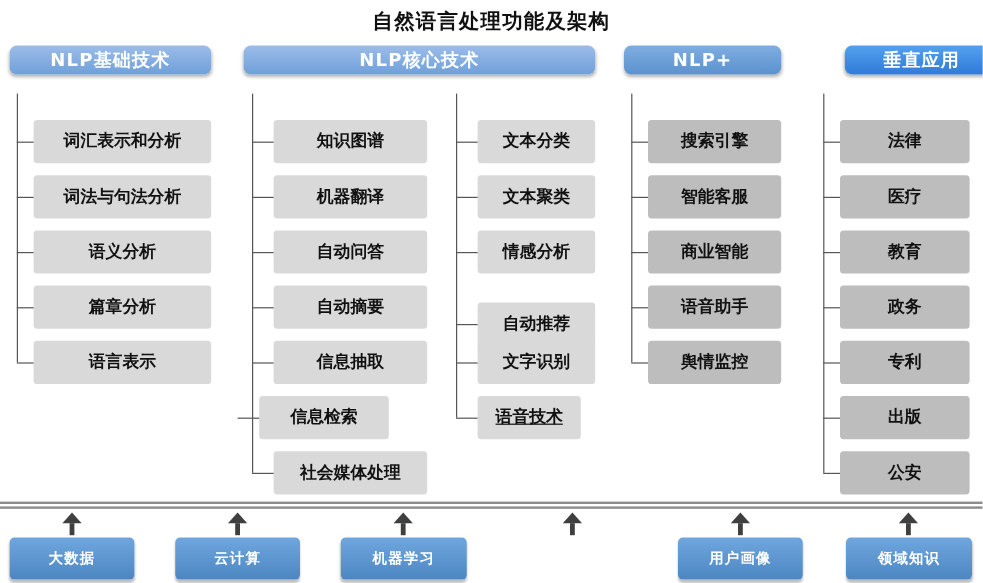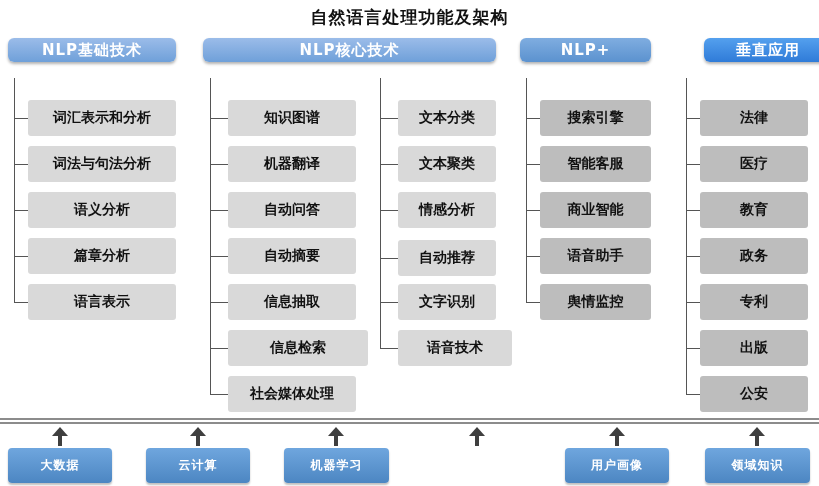--- a/index.html
+++ b/index.html
@@ -65,29 +65,29 @@
   <div class="item light s14" style="left:28px; top:146px; width:148px;">词法与句法分析</div>
   <div class="item light s14" style="left:28px; top:192px; width:148px;">语义分析</div>
   <div class="item light s14" style="left:28px; top:238px; width:148px;">篇章分析</div>
   <div class="item light s14" style="left:28px; top:284px; width:148px;">语言表示</div>
 
   <div class="item light s18" style="left:228px; top:100px; width:128px;">知识图谱</div>
   <div class="item light s18" style="left:228px; top:146px; width:128px;">机器翻译</div>
   <div class="item light s18" style="left:228px; top:192px; width:128px;">自动问答</div>
   <div class="item light s18" style="left:228px; top:238px; width:128px;">自动摘要</div>
   <div class="item light s18" style="left:228px; top:284px; width:128px;">信息抽取</div>
-  <div class="item light s18" style="left:228px; top:330px; width:140px;">信息检索</div>
+  <div class="item light s18" style="left:216px; top:330px; width:108px;">信息检索</div>
   <div class="item light s18" style="left:228px; top:376px; width:128px;">社会媒体处理</div>
 
   <div class="item light s18" style="left:398px; top:100px; width:98px;">文本分类</div>
   <div class="item light s18" style="left:398px; top:146px; width:98px;">文本聚类</div>
   <div class="item light s18" style="left:398px; top:192px; width:98px;">情感分析</div>
-  <div class="item light s18" style="left:398px; top:240px; width:98px;">自动推荐</div>
+  <div class="item light s18" style="left:398px; top:252px; width:98px;">自动推荐</div>
   <div class="item light s18" style="left:398px; top:284px; width:98px;">文字识别</div>
-  <div class="item light s18" style="left:398px; top:330px; width:114px;">语音技术</div>
+  <div class="item light s18" style="left:398px; top:330px; width:86px;text-decoration:underline;">语音技术</div>
 
   <div class="item dark s14" style="left:540px; top:100px; width:111px;">搜索引擎</div>
   <div class="item dark s14" style="left:540px; top:146px; width:111px;">智能客服</div>
   <div class="item dark s14" style="left:540px; top:192px; width:111px;">商业智能</div>
   <div class="item dark s14" style="left:540px; top:238px; width:111px;">语音助手</div>
   <div class="item dark s14" style="left:540px; top:284px; width:111px;">舆情监控</div>
 
   <div class="item dark s14" style="left:700px; top:100px; width:108px;">法律</div>
   <div class="item dark s14" style="left:700px; top:146px; width:108px;">医疗</div>
   <div class="item dark s14" style="left:700px; top:192px; width:108px;">教育</div>

